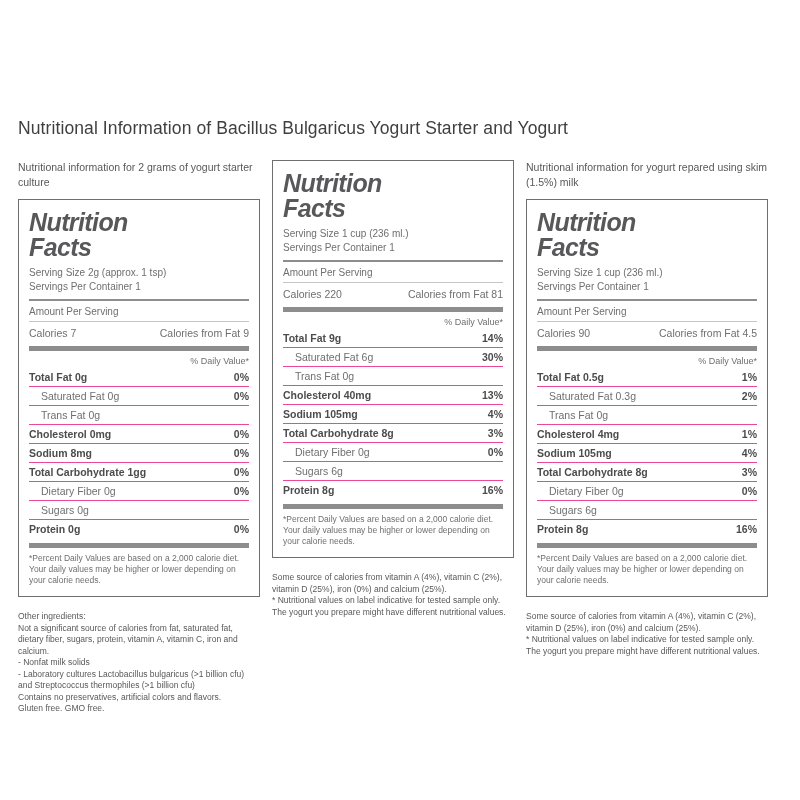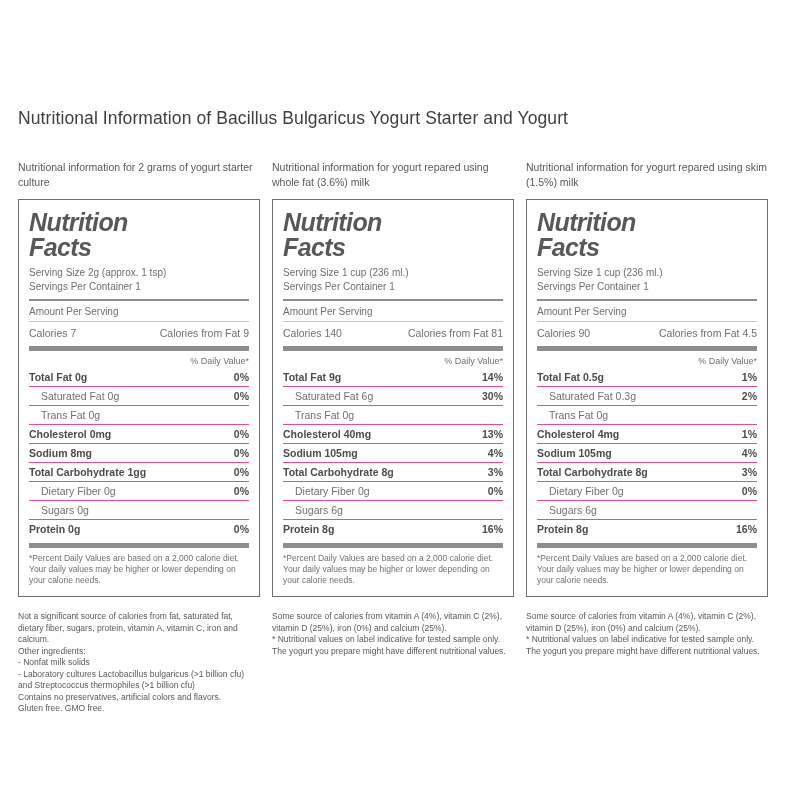--- a/index.html
+++ b/index.html
@@ -17,21 +17,21 @@
   .page {
     position: relative;
     width: 800px;
     height: 800px;
     box-sizing: border-box;
     padding: 0;
   }
   .main-title {
     position: absolute;
     left: 18px;
-    top: 96px;
+    top: 106px;
     font-size: 17.5px;
     color: #3f3f41;
     font-weight: normal;
     letter-spacing: 0.1px;
   }
   .columns {
     position: absolute;
     left: 18px;
     top: 160px;
     width: 766px;
@@ -198,43 +198,42 @@
           </div>
           <div class="nut-row">
             <span class="nut-name"><b>Protein 0g</b></span>
             <span class="nut-val">0%</span>
           </div>
         </div>
         <div class="rule-thick"></div>
         <div class="footnote">*Percent Daily Values are based on a 2,000 calorie diet. Your daily values may be higher or lower depending on your calorie needs.</div>
       </div>
       <div class="below-box">
+        <p>Other ingredients:</p>
         <p>Not a significant source of calories from fat, saturated fat, dietary fiber, sugars, protein, vitamin A, vitamin C, iron and calcium.</p>
-        <p>Other ingredients:</p>
         <p>- Nonfat milk solids</p>
         <p>- Laboratory cultures Lactobacillus bulgaricus (&gt;1 billion cfu) and Streptococcus thermophiles (&gt;1 billion cfu)</p>
         <p>Contains no preservatives, artificial colors and flavors.</p>
         <p>Gluten free. GMO free.</p>
       </div>
     </div>
 
     <div class="col">
-      <div class="col-caption">Nutritional information for yogurt repared using whole fat (3.6%) milk</div>
       <div class="nf-box">
         <div class="nf-title">
           <div>Nutrition</div>
           <div>Facts</div>
         </div>
         <div class="nf-serving">Serving Size 1 cup (236 ml.)</div>
         <div class="nf-serving">Servings Per Container 1</div>
         <div class="rule-med"></div>
         <div class="amount-per">Amount Per Serving</div>
         <div class="rule-hair"></div>
         <div class="cal-row">
-          <span>Calories 140</span>
+          <span>Calories 220</span>
           <span>Calories from Fat 81</span>
         </div>
         <div class="rule-thick"></div>
         <div class="dv-row">% Daily Value*</div>
         <div class="nut-rows">
           <div class="nut-row first">
             <span class="nut-name"><b>Total Fat 9g</b></span>
             <span class="nut-val">14%</span>
           </div>
           <div class="nut-row">

